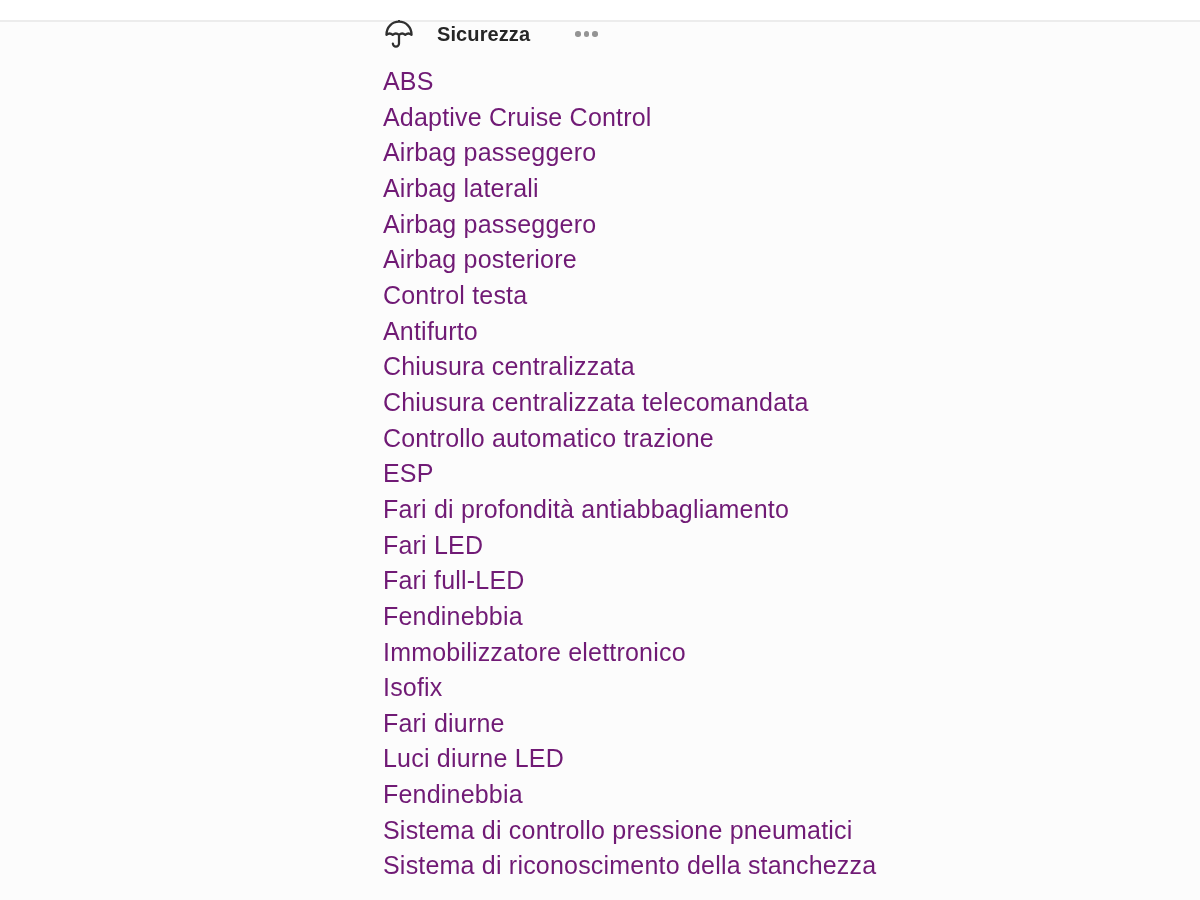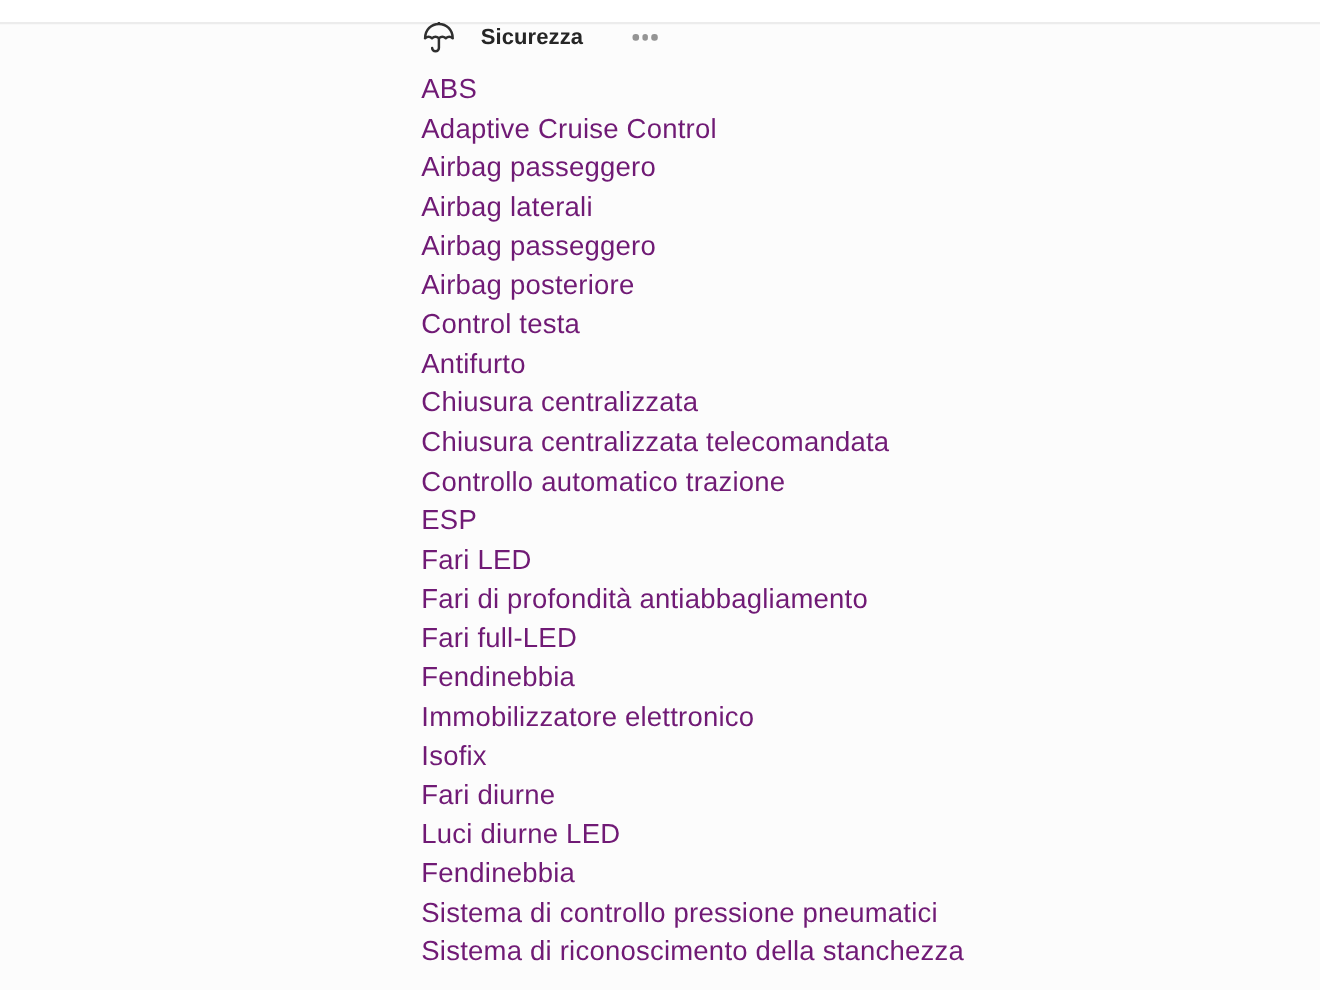--- a/index.html
+++ b/index.html
@@ -142,23 +142,23 @@
         <li class="feature-item">Antifurto</li>
 
         <li class="feature-item">Chiusura centralizzata</li>
 
         <li class="feature-item">Chiusura centralizzata telecomandata</li>
 
         <li class="feature-item">Controllo automatico trazione</li>
 
         <li class="feature-item">ESP</li>
 
+        <li class="feature-item">Fari di profondità antiabbagliamento</li>
+
         <li class="feature-item">Fari LED</li>
-
-        <li class="feature-item">Fari di profondità antiabbagliamento</li>
 
 
         <li class="feature-item">Fari full-LED</li>
 
         <li class="feature-item">Fendinebbia</li>
 
         <li class="feature-item">Immobilizzatore elettronico</li>
 
         <li class="feature-item">Isofix</li>
 

